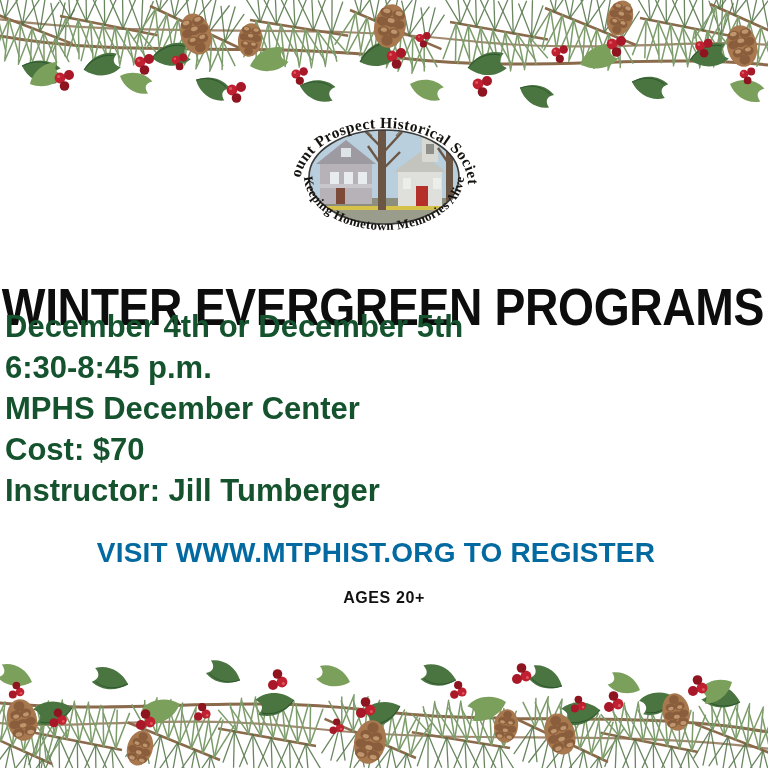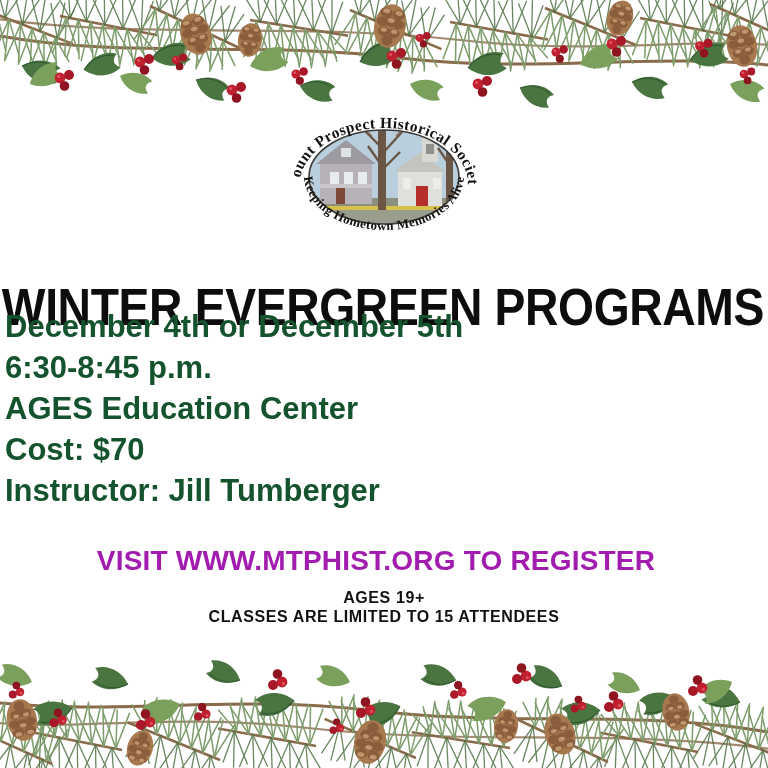--- a/index.html
+++ b/index.html
@@ -79,22 +79,21 @@
   .register {
     position: absolute;
     top: 536px;
     left: 0;
     width: 752px;
     text-align: center;
     font-size: 28px;
     line-height: 34px;
     font-weight: 700;
     letter-spacing: 0.2px;
-    color: #a21caf;
-    margin-top: 8px;
+    color: #0369a1;
   }
 
   .fineprint {
     position: absolute;
     top: 588px;
     left: 0;
     width: 768px;
     text-align: center;
   }
   .fineprint .fine-line {
@@ -387,30 +386,29 @@
         <textPath href="#arcBottom" startOffset="50%" text-anchor="middle">Keeping Hometown Memories Alive</textPath>
       </text>
     </svg>
   </div>
 
   <h1 class="headline" style="transform: scaleX(0.907363);">WINTER EVERGREEN PROGRAMS</h1>
 
   <div class="details">
     <div class="line">December 4th or December 5th</div>
     <div class="line">6:30-8:45 p.m.</div>
-    <div class="line">AGES Education Center</div>
+    <div class="line">MPHS December Center</div>
     <div class="line">Cost: $70</div>
     <div class="line">Instructor: Jill Tumberger</div>
   </div>
 
   <div class="register">VISIT WWW.MTPHIST.ORG TO REGISTER</div>
 
   <div class="fineprint">
-    <div class="fine-line">AGES 19+</div>
-    <div class="fine-line">CLASSES ARE LIMITED TO 15 ATTENDEES</div>
+    <div class="fine-line">AGES 20+</div>
   </div>
 
   <div class="garland garland-bottom">
     <svg viewBox="0 0 768 140" width="768" height="140" preserveAspectRatio="none">
       <g transform="translate(768,140) rotate(180)">
         <path d="M-10,34 C120,60 260,40 400,58 C540,74 650,52 778,66" stroke="#8a6a4a" stroke-width="3" fill="none"></path>
         <path d="M-10,18 C140,40 300,22 460,40 C600,56 700,36 778,46" stroke="#8a6a4a" stroke-width="2.2" fill="none" opacity="0.8"></path>
 
         <g transform="translate(-20,8) rotate(6)">
             <use href="#pineSpray"></use>

